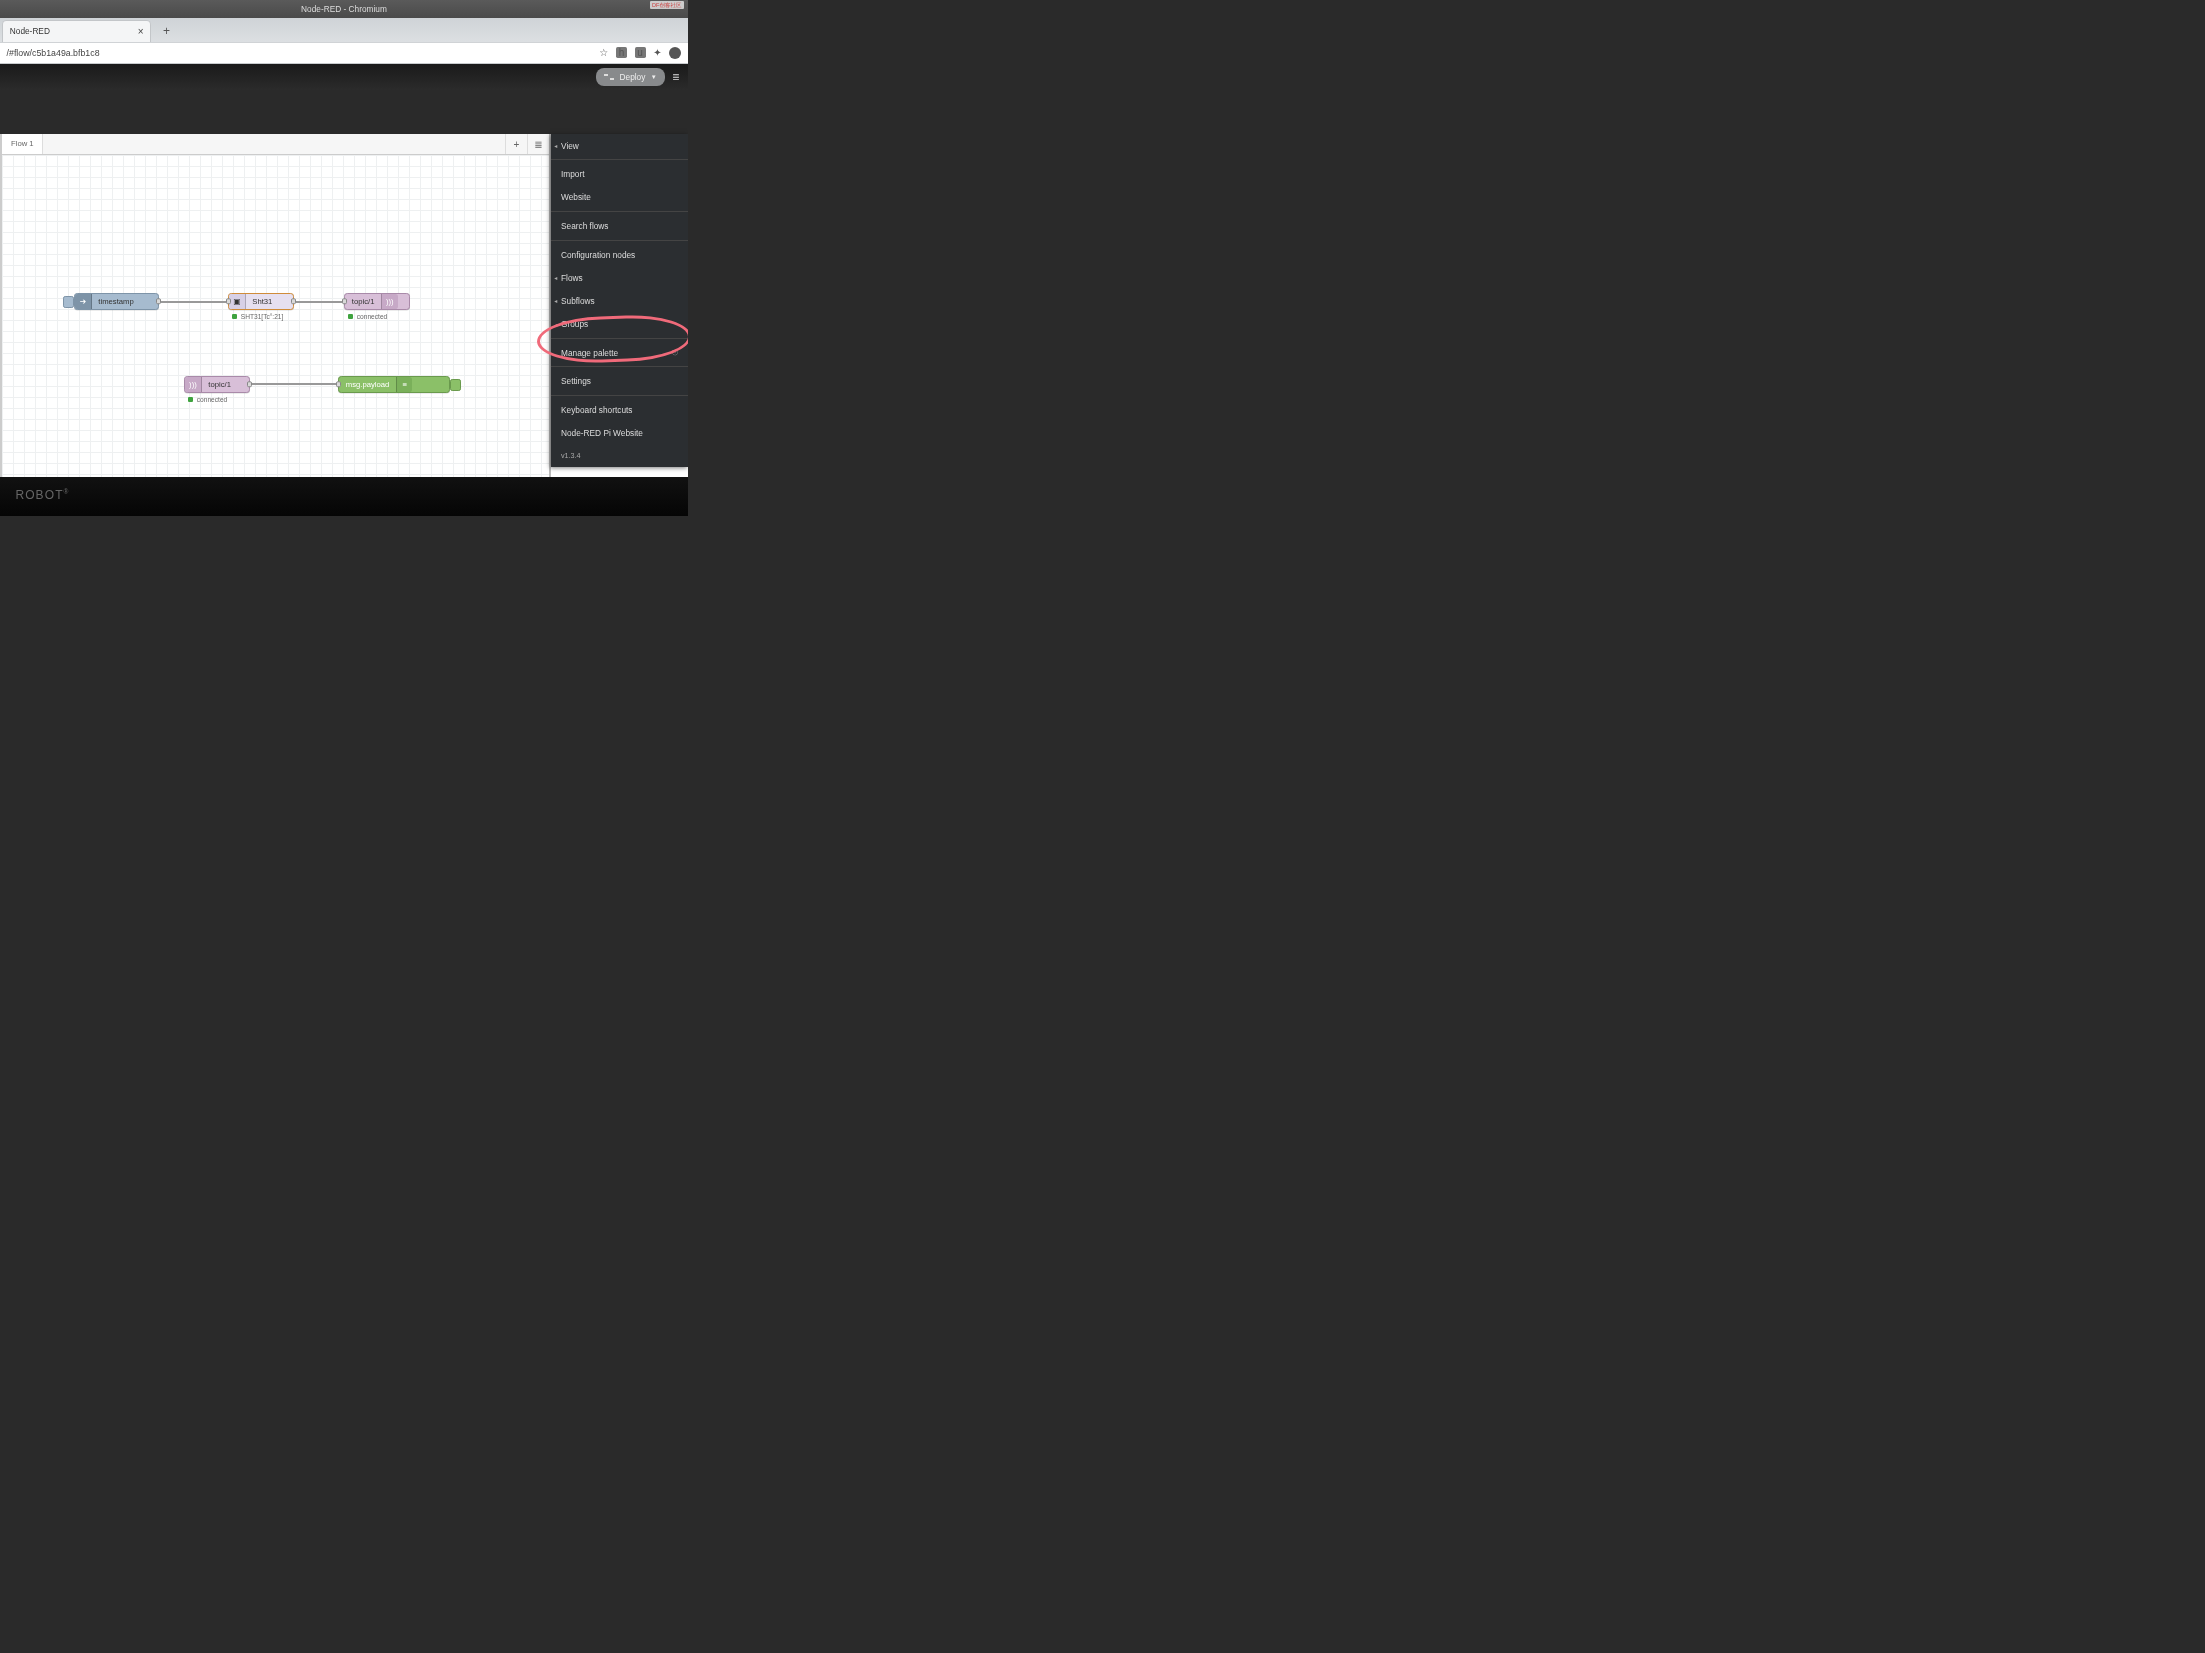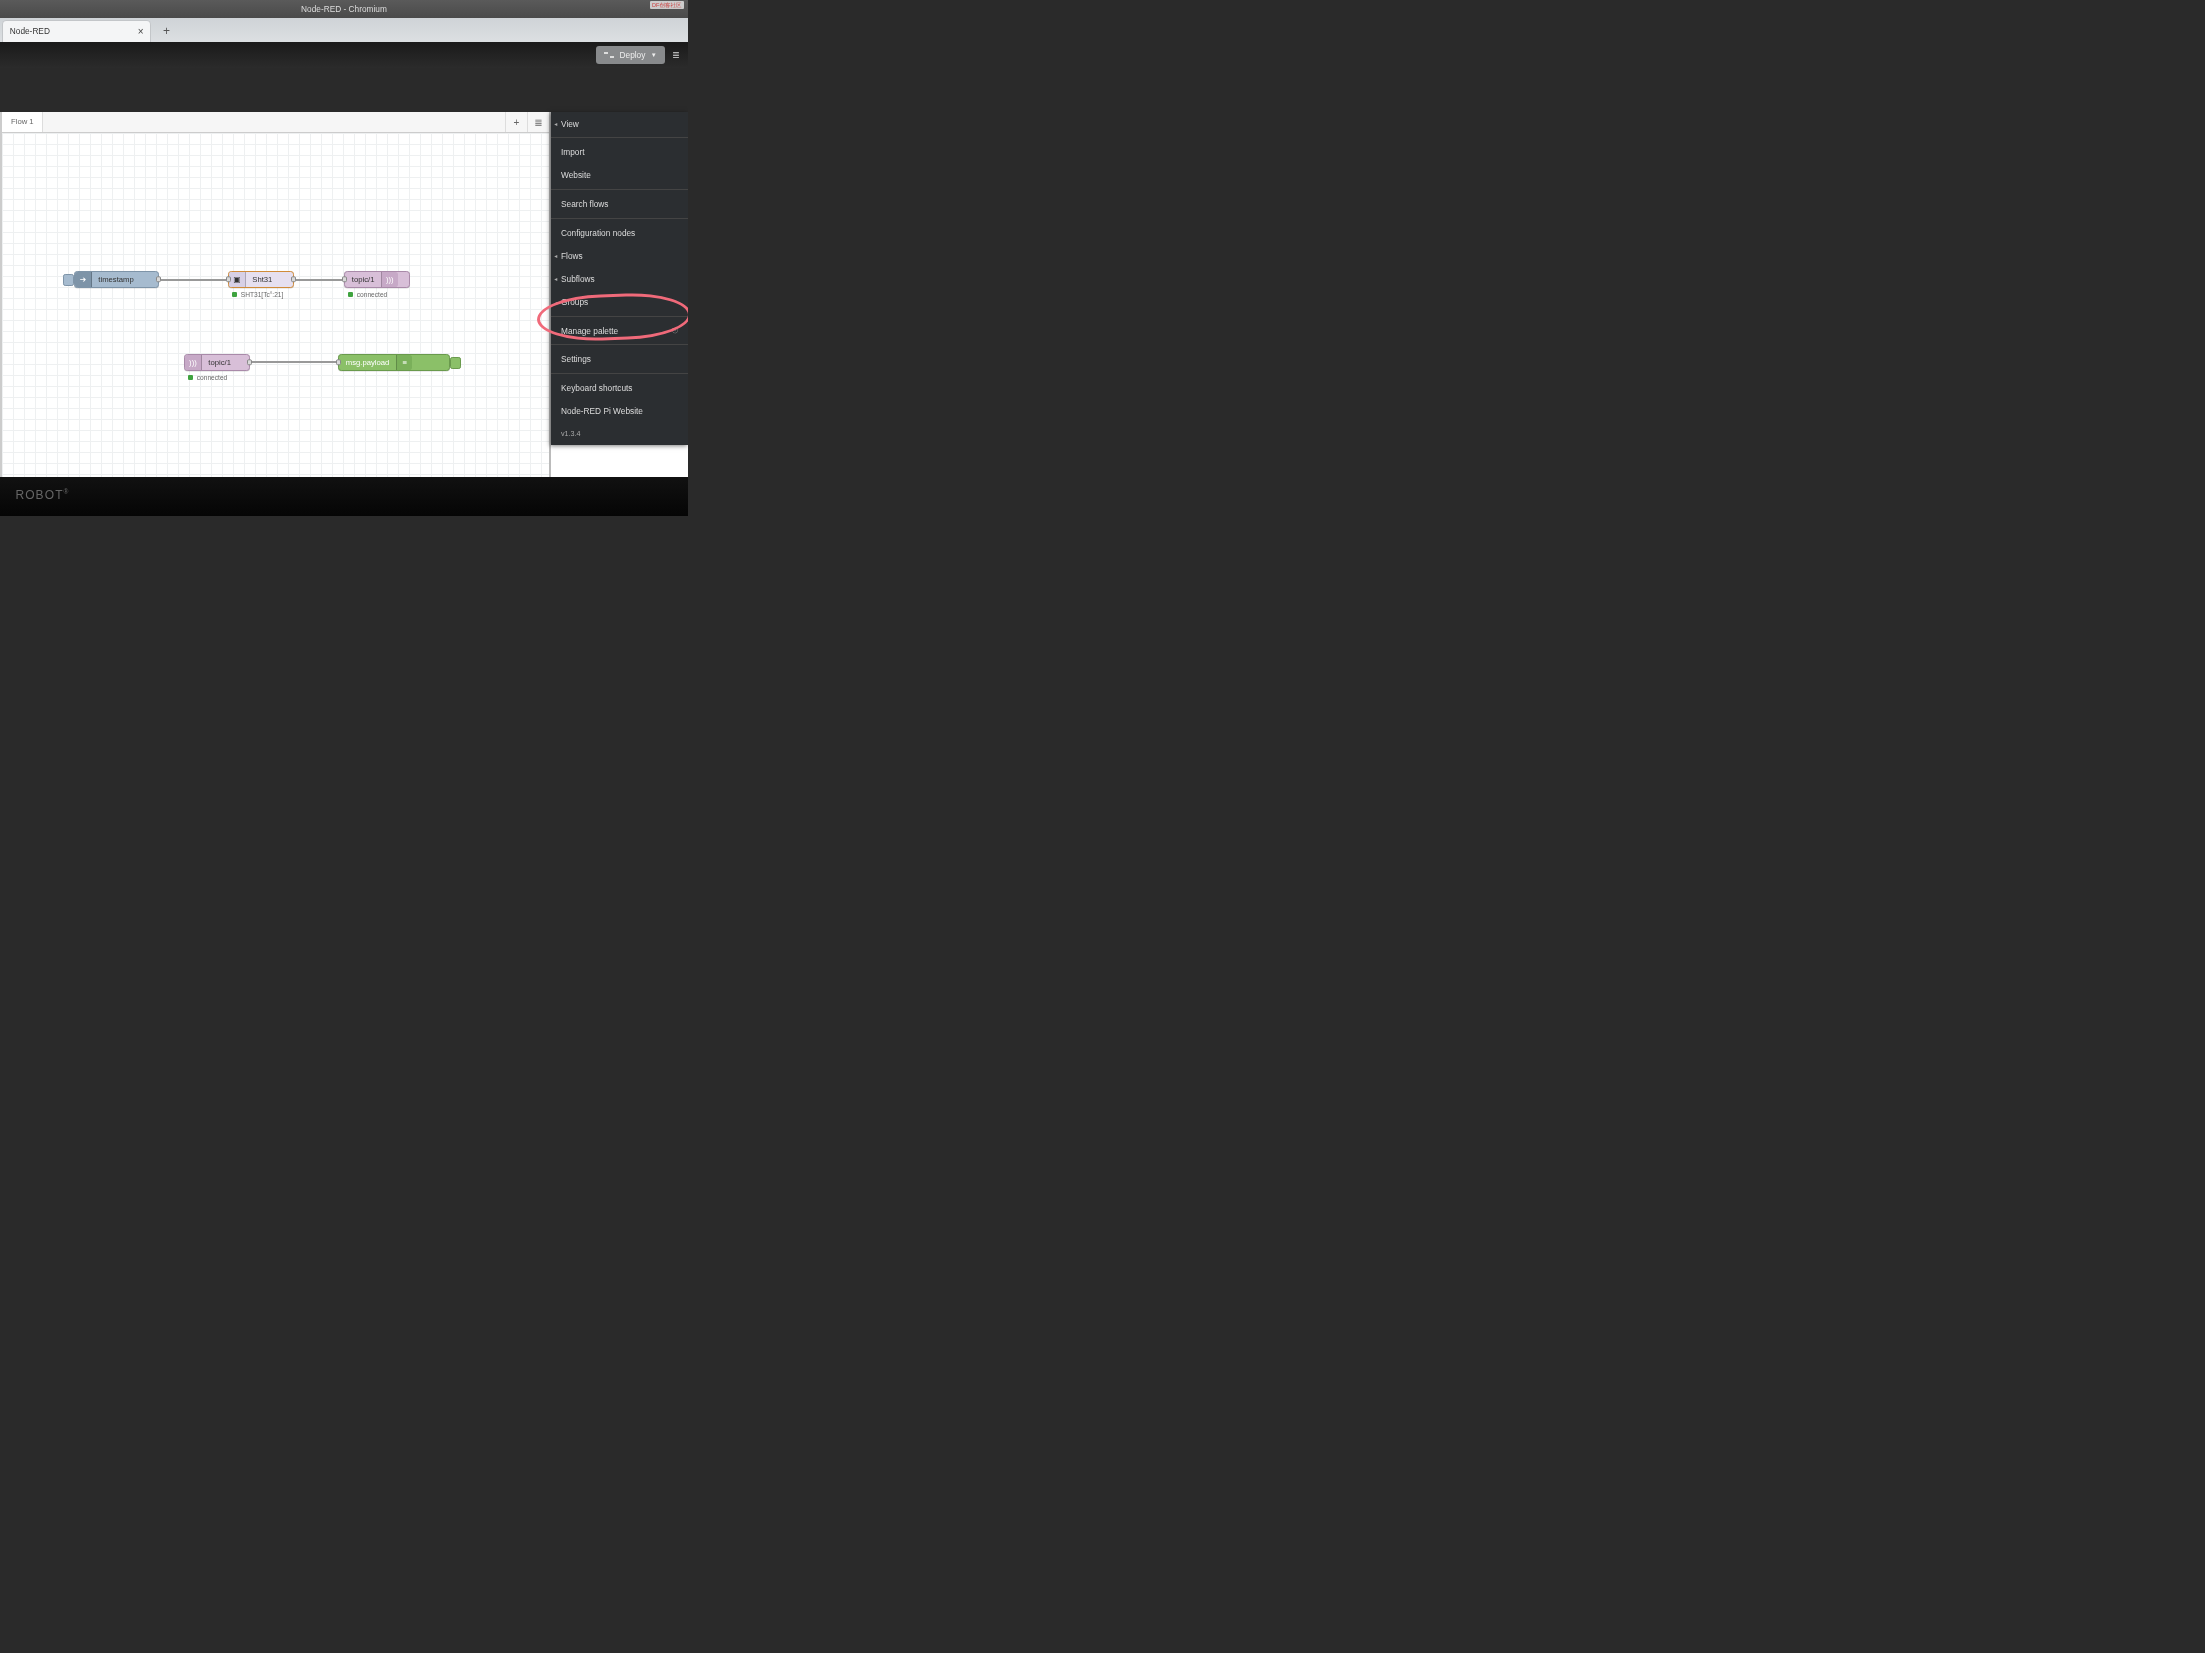--- a/index.html
+++ b/index.html
@@ -15,21 +15,21 @@
   .tab .close { font-size:10px; color:#444; cursor:pointer; }
   .newtab { width:17.6px; height:17.6px; margin-left:6.6px; margin-bottom:2.2px; display:flex; align-items:center; justify-content:center; font-size:12px; color:#555; cursor:pointer; }
   .addrbar { height:22px; background:#fff; display:flex; align-items:center; padding:0 6.6px; border-top:0.6px solid #d0d3d6; border-bottom:0.6px solid #c8cbce; }
   .addrbar .url { flex:1; font-size:8.8px; color:#444; }
   .addrbar .icons { display:flex; gap:7.7px; align-items:center; }
   .addrbar .icons span { font-size:10px; color:#555; }
   .sq { width:11px;height:11px;background:#777;color:#fff;font-size:7.2px;display:inline-flex;align-items:center;justify-content:center;border-radius:1.7px; }
 
   
   .nr-header { height:26.5px; background: linear-gradient(#1a1a1a,#2b2b2b); display:flex; align-items:center; justify-content:flex-end; padding:0 5.5px; gap:4.4px; }
-  .deploy-btn { background:#888a8c; color:#eee; font-size:8.3px; padding:3.9px 7.7px; border-radius:3px; display:flex; align-items:center; gap:5.5px; cursor:pointer; }
+  .deploy-btn { background:#888a8c; color:#eee; font-size:8.3px; padding:3.9px 7.7px; border-radius:8px; display:flex; align-items:center; gap:5.5px; cursor:pointer; }
   .deploy-btn .caret { font-size:6px; }
   .deploy-btn .depicon { width:10px;height:5.5px; display:inline-block; position:relative; }
   .deploy-btn .depicon::before{content:"";position:absolute;left:0;top:0;width:4.4px;height:1.7px;background:#ddd;}
   .deploy-btn .depicon::after{content:"";position:absolute;right:0;bottom:0;width:4.4px;height:1.7px;background:#ddd;}
   .hamburger { color:#ddd; font-size:12px; cursor:pointer; padding:0 3.3px; }
 
   
   .workspace-row { display:flex; height: 419px; background:#1b1b1b; }
   .palette-stub { width:2.2px; background:#ccc; }
   .canvas-wrap { flex:1; background:#fff; position:relative; border-right:0.6px solid #bbb; }
@@ -104,20 +104,30 @@
 </div>
 
 <div class="browser">
   <div class="tabstrip">
     <div class="tab">
       <span>Node-RED</span>
       <span class="close">×</span>
     </div>
     <div class="newtab">+</div>
   </div>
+  <div class="addrbar">
+    <span class="url">/#flow/c5b1a49a.bfb1c8</span>
+    <div class="icons">
+      <span>☆</span>
+      <span class="sq">h</span>
+      <span class="sq">u</span>
+      <span>✦</span>
+      <span style="width:12px;height:12px;border-radius:50%;background:#555;display:inline-block;"></span>
+    </div>
+  </div>
 </div>
 
 <div class="nr-header">
   <div class="deploy-btn">
     <span class="depicon"></span>
     <span>Deploy</span>
     <span class="caret">▼</span>
   </div>
   <div class="hamburger">≡</div>
 </div>

